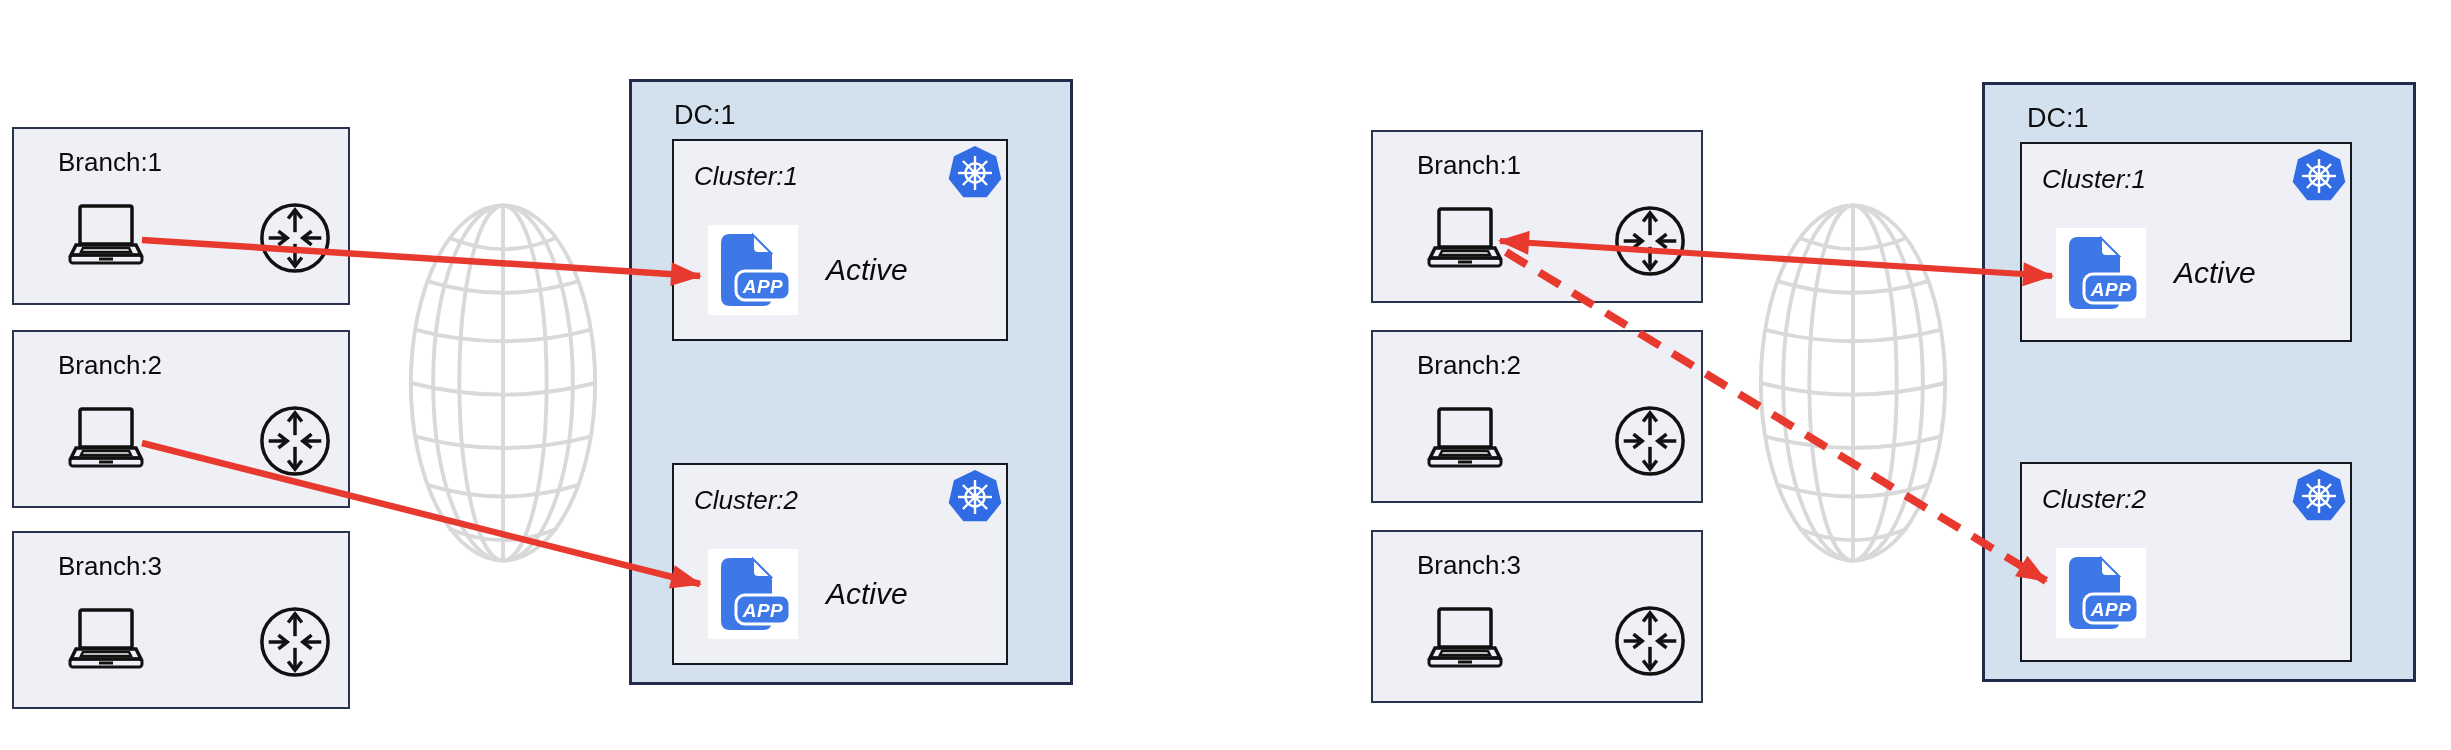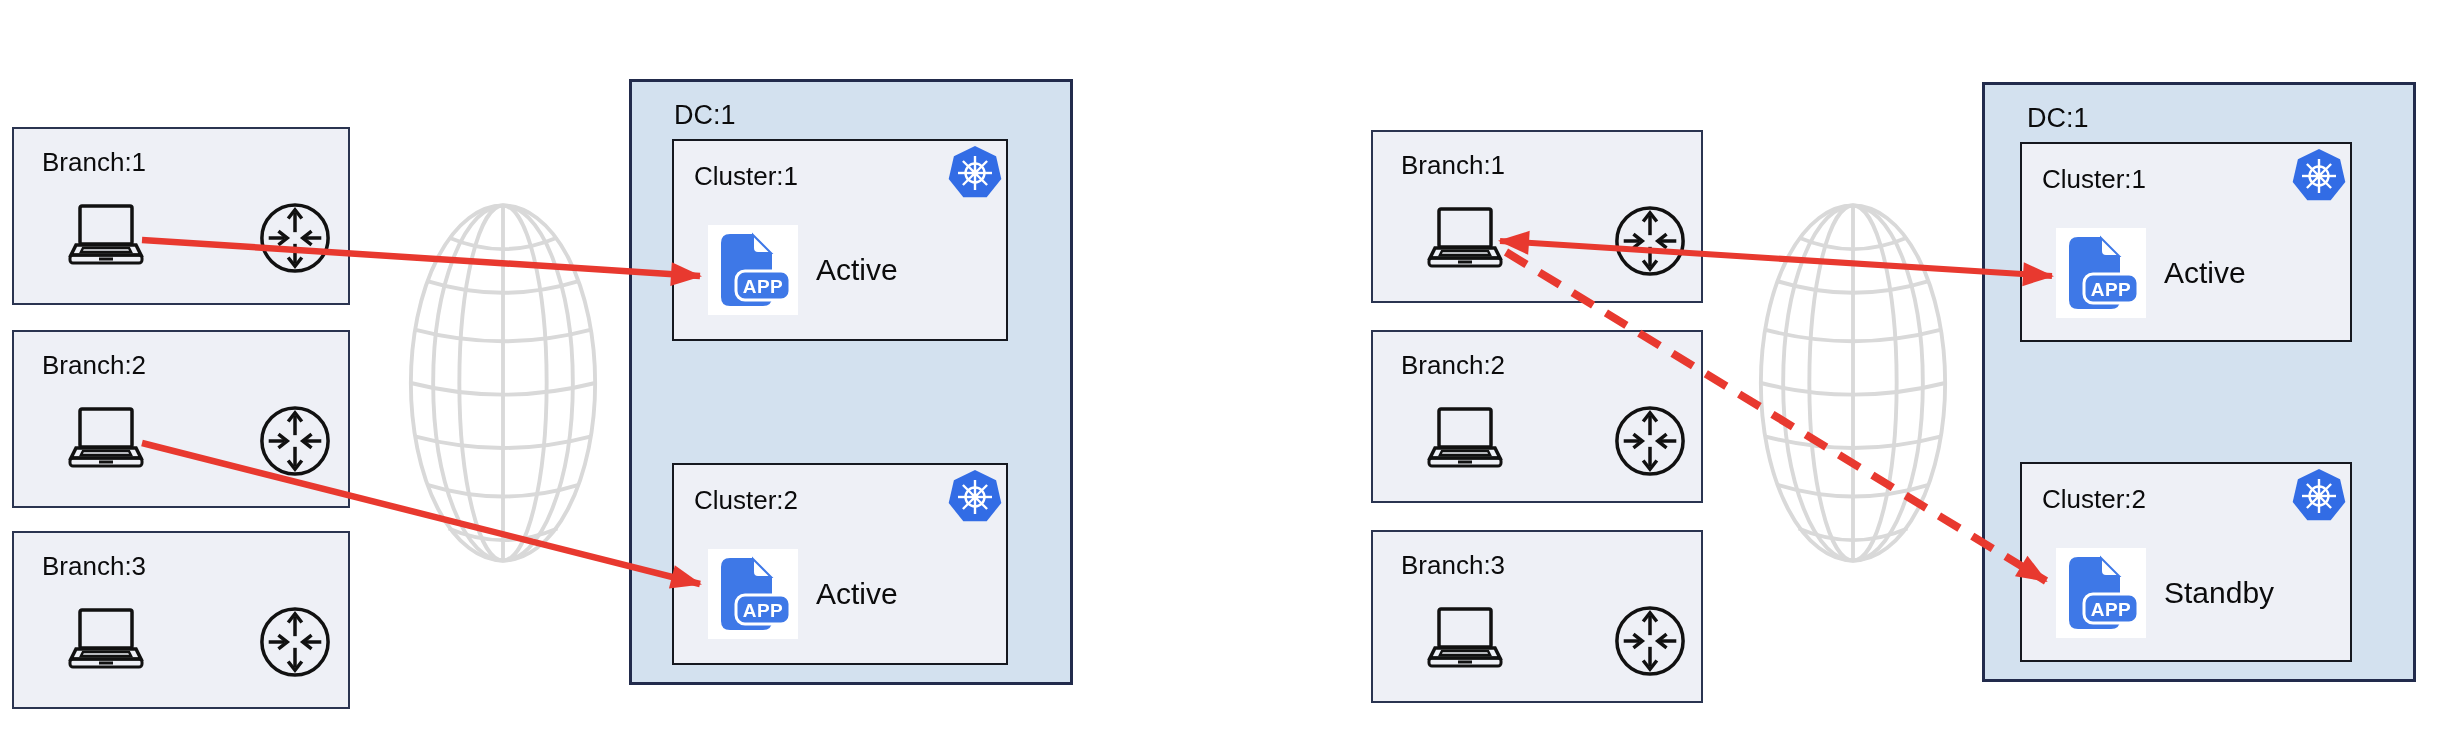--- a/index.html
+++ b/index.html
@@ -1,30 +1,30 @@
 <!DOCTYPE html>
 <html><head>
 <meta charset="utf-8">
 <style>
   html,body{margin:0;padding:0;background:#fff;}
   #canvas{position:relative;width:2451px;height:750px;background:#ffffff;overflow:hidden;
           font-family:"Liberation Sans", sans-serif;color:#0b0b0c;}
   .box{position:absolute;background:#eef0f6;box-sizing:border-box;}
   .branch{border:2.5px solid #2a3450;}
-  .cluster{border:2.5px solid #15181f;}
+  .cluster{border:2.5px solid #15181f;font-style:italic;}
   .dc{position:absolute;background:#d3e1ef;border:3px solid #222b4c;box-sizing:border-box;}
-  .box-label{position:absolute;left:28px;top:18px;font-size:26px;white-space:nowrap;}
+  .box-label{position:absolute;left:44px;top:18px;font-size:26px;white-space:nowrap;}
   .cluster .box-label{left:20px;top:20px;}
   .dc-label{position:absolute;left:42px;top:18px;font-size:27px;}
   .laptop{position:absolute;left:52px;top:74px;width:80px;height:66px;}
   .router{position:absolute;left:244px;top:72px;width:74px;height:74px;}
   .router.r2{left:240px;}
   .k8s{position:absolute;right:3px;top:3px;width:56px;height:56px;}
   .appicon{position:absolute;left:34px;top:84px;width:90px;height:90px;}
-  .status{position:absolute;left:142px;top:84px;height:90px;display:flex;align-items:center;
+  .status{position:absolute;left:152px;top:84px;height:90px;display:flex;align-items:center;
           font-size:30px;white-space:nowrap;}
   .globe{position:absolute;width:194px;height:370px;}
   #arrows{position:absolute;left:0;top:0;width:2451px;height:750px;pointer-events:none;}
   svg{display:block;}
 </style>
 </head>
 <body>
 
 <div id="canvas">
 
@@ -194,21 +194,20 @@
     <div class="status">Active</div>
   </div>
   <div class="box cluster" style="left:2020px;top:462px;width:332px;height:200px">
     <div class="box-label">Cluster:2</div>
     <svg class="k8s" viewBox="0 0 56 56">
         <use href="#sym-k8s"></use>
       </svg>
     <svg class="appicon" viewBox="0 0 90 90">
         <use href="#sym-app"></use>
       </svg>
-    <div class="status">Standby</div>
   </div>
 
   <svg id="arrows" viewBox="0 0 2451 750">
     <defs>
       <marker id="mh-end" markerUnits="userSpaceOnUse" markerWidth="40" markerHeight="28" refX="30" refY="13" orient="auto">
         <path d="M1,1 L32,13 L1,25 Z" fill="#e8392f"></path>
       </marker>
       <marker id="mh-start" markerUnits="userSpaceOnUse" markerWidth="40" markerHeight="28" refX="30" refY="13" orient="auto-start-reverse">
         <path d="M1,1 L32,13 L1,25 Z" fill="#e8392f"></path>
       </marker>

